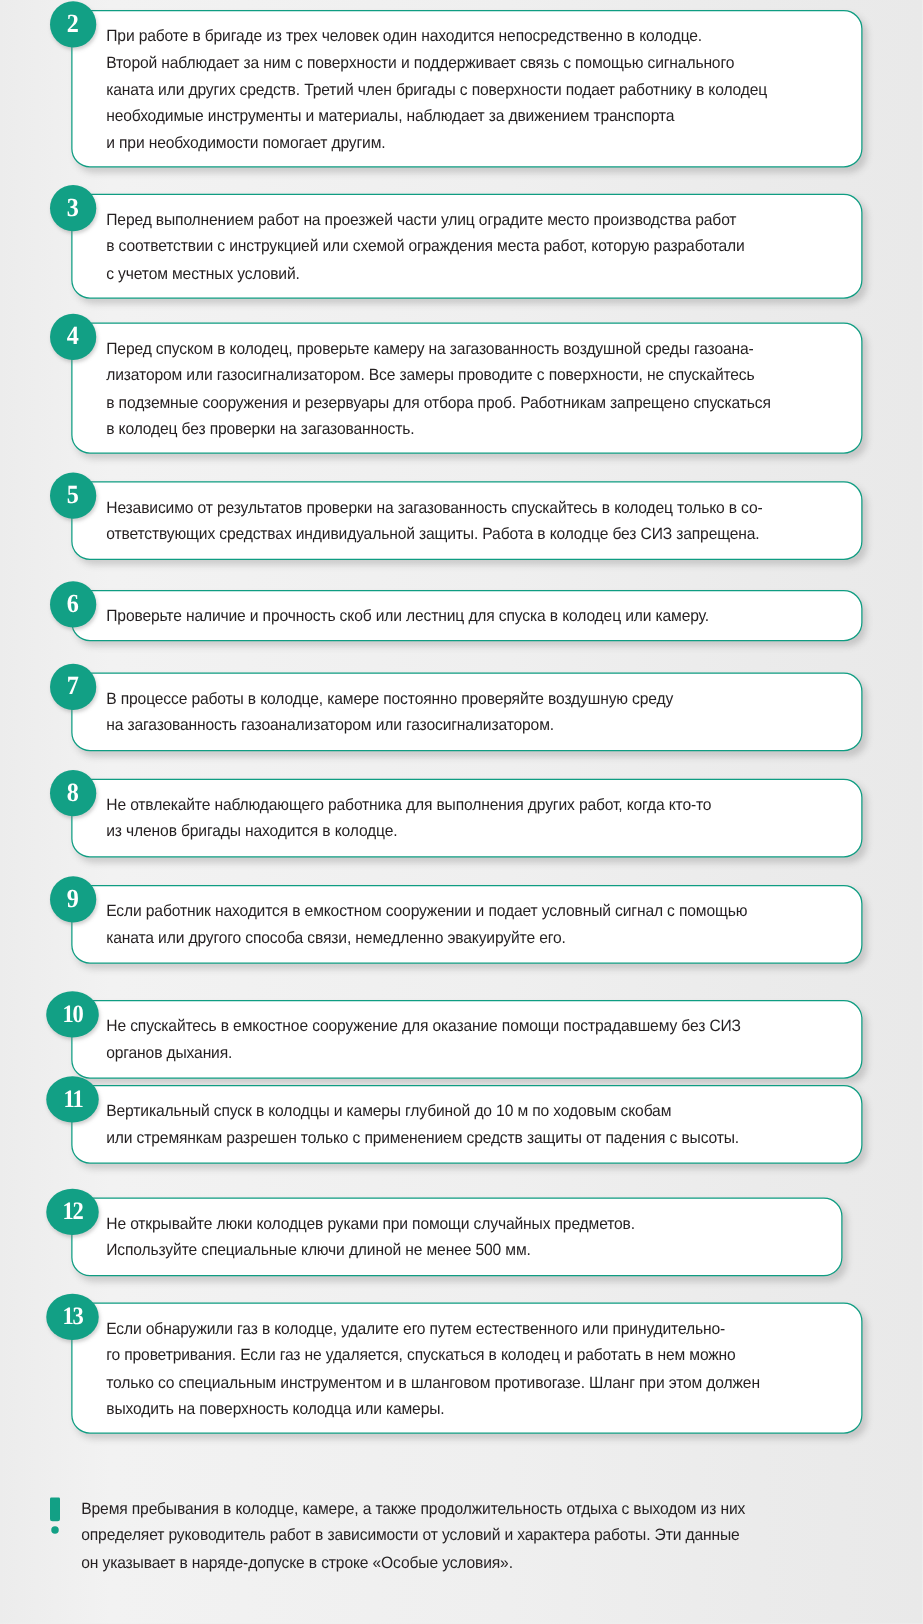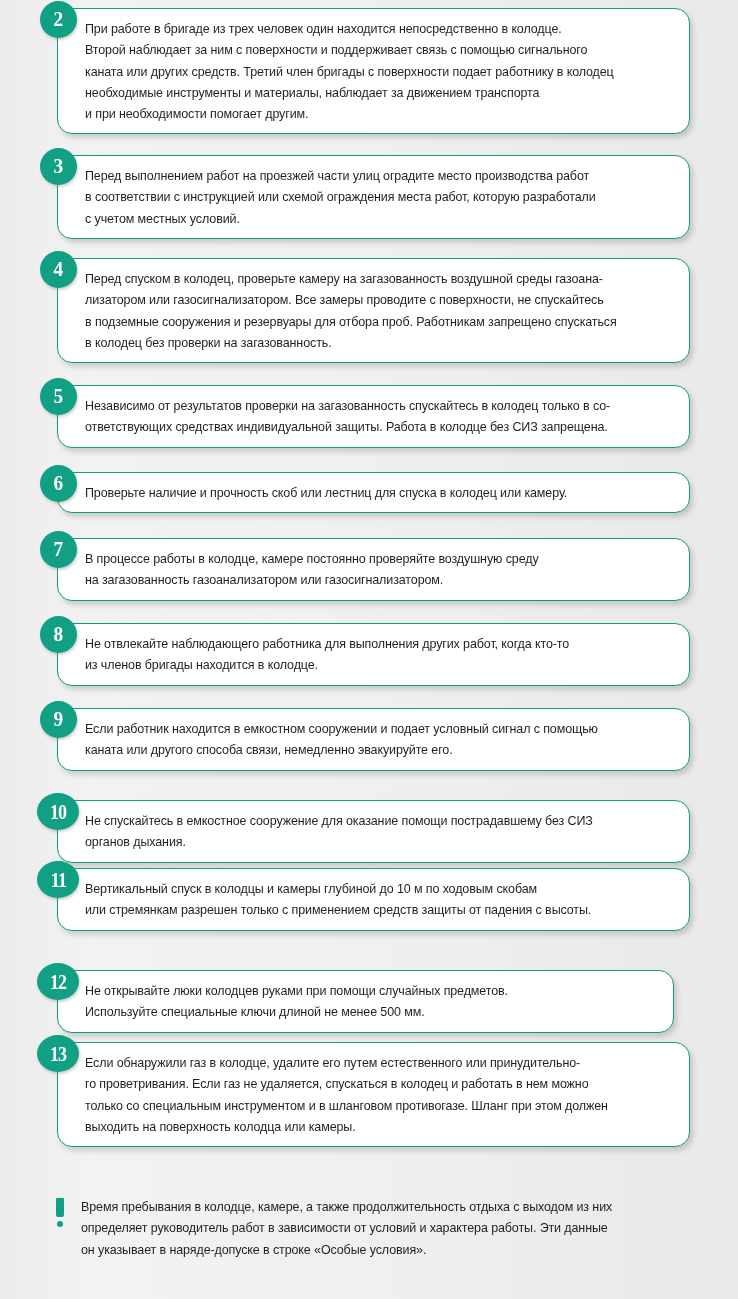--- a/index.html
+++ b/index.html
@@ -94,21 +94,21 @@
   }
 
   
   .footer-note {
     position: absolute;
     left: 0;
     right: 0;
     z-index: 1;
     display: flex;
     align-items: flex-start;
-    padding-left: 52px;
+    padding-left: 36px;
     padding-right: 40px;
     box-sizing: border-box;
   }
   .exclaim-icon {
     flex: 0 0 auto;
     width: 16px;
     margin-top: 2px;
     margin-right: 13px;
     display: flex;
     flex-direction: column;
@@ -231,21 +231,21 @@
     </li>
     <li class="rule-item" style="position: absolute; left: 0px; right: 0px; top: 868px;">
       <div class="rule-card">
         <div class="rule-badge wide">
           <span class="rule-badge-num">11</span>
         </div>
         <div class="rule-text">Вертикальный спуск в колодцы и камеры глубиной до 10 м по ходовым скобам
 или стремянкам разрешен только с применением средств защиты от падения с высоты.</div>
       </div>
     </li>
-    <li class="rule-item" style="position: absolute; left: 0px; right: 16px; top: 958px; margin-top: 12px;">
+    <li class="rule-item" style="position: absolute; left: 0px; right: 16px; top: 958px;">
       <div class="rule-card">
         <div class="rule-badge wide">
           <span class="rule-badge-num">12</span>
         </div>
         <div class="rule-text">Не открывайте люки колодцев руками при помощи случайных предметов.
 Используйте специальные ключи длиной не менее 500 мм.</div>
       </div>
     </li>
     <li class="rule-item" style="position: absolute; left: 0px; right: 0px; top: 1042px;">
       <div class="rule-card">

